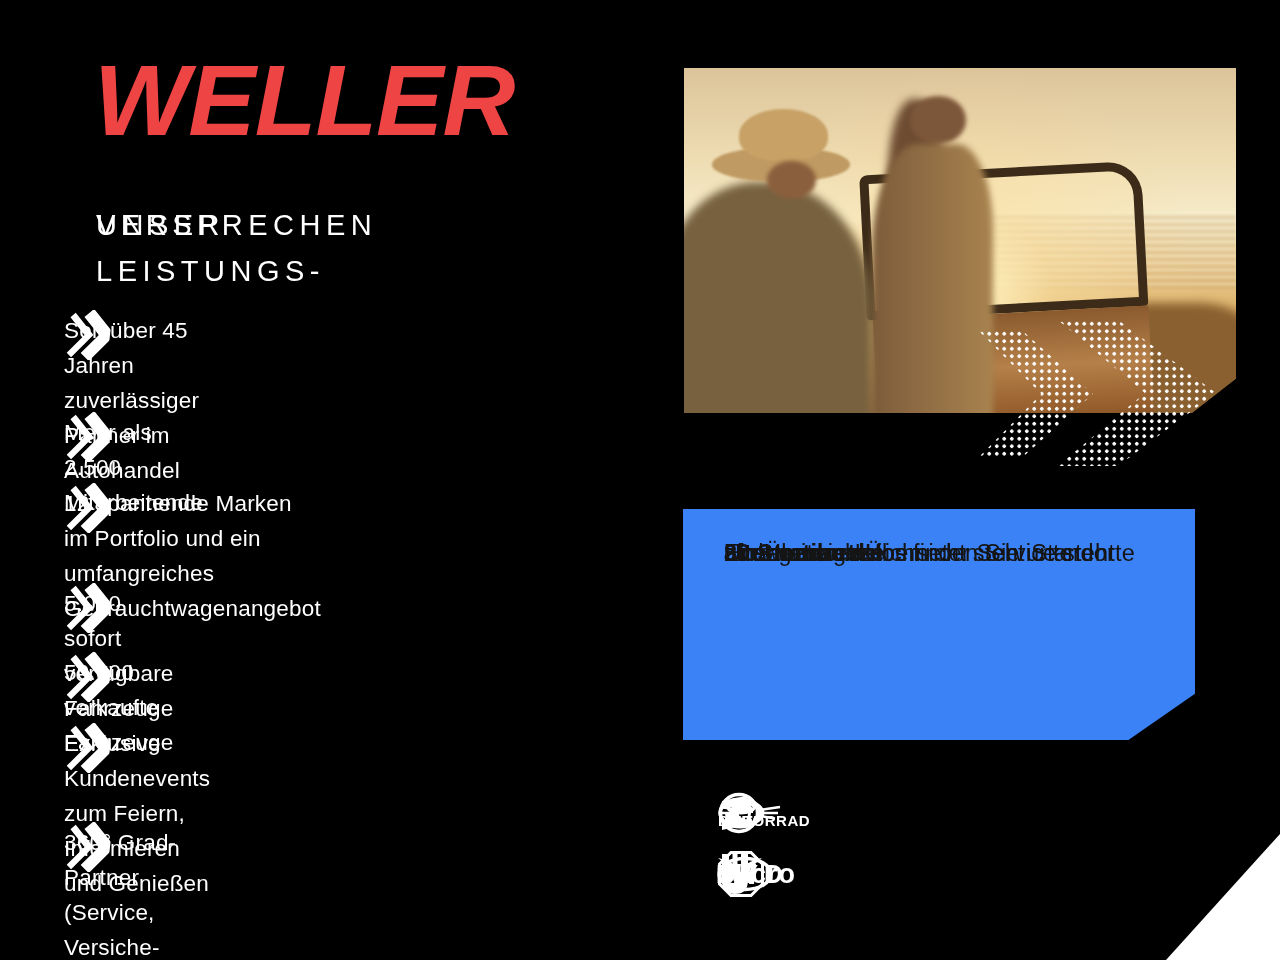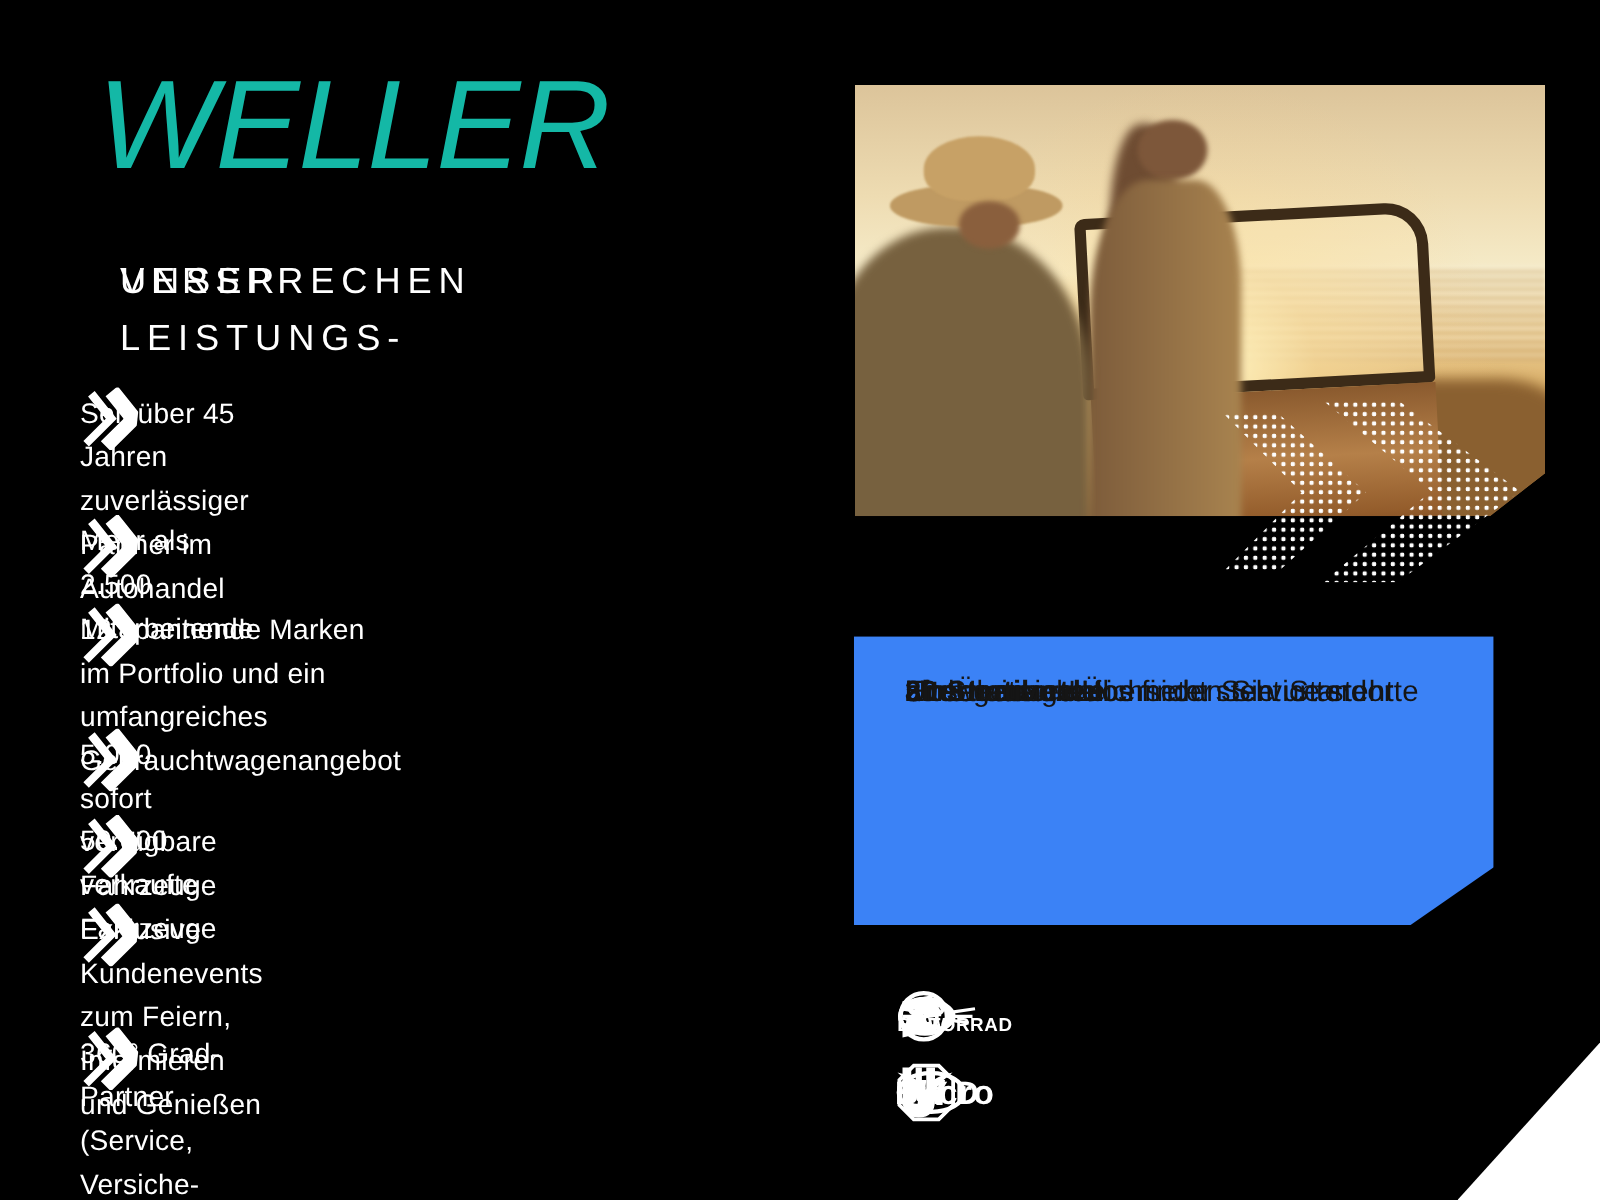--- a/index.html
+++ b/index.html
@@ -4,22 +4,22 @@
 <style>
   html,body{margin:0;padding:0;background:#000;}
   #stage{
     position:relative;width:1280px;height:960px;background:#000;overflow:hidden;
     font-family:"Liberation Sans",sans-serif;color:#fff;
   }
   #stage *{position:absolute;box-sizing:border-box;}
 
   
   .weller-logo{
-    left:78px;top:50px;font-size:101px;font-weight:400;font-style:italic;
-    letter-spacing:-1px;line-height:100px;color:#14b8a6;white-space:nowrap;
+    left:94px;top:50px;font-size:101px;font-weight:700;font-style:italic;
+    letter-spacing:-1px;line-height:100px;color:#ef4444;white-space:nowrap;
   }
   .heading{left:96px;top:202px;font-size:29px;font-weight:500;letter-spacing:5.5px;line-height:46px;}
   .heading div{position:static;}
 
   .bullets{left:0;top:0;margin:0;padding:16px;list-style:none;width:680px;height:935px;pointer-events:none;}
   .bullet{left:64px;display:flex;gap:16px;align-items:flex-start;}
   .b1{top:310px;} .b2{top:412px;} .b3{top:483px;} .b4{top:583px;}
   .b5{top:652px;} .b6{top:723px;} .b7{top:822px;}
   .chev{position:static;width:46px;height:50px;flex:0 0 46px;transform:skewX(-6deg);}
   .chev path{stroke:#fff;fill:none;}

